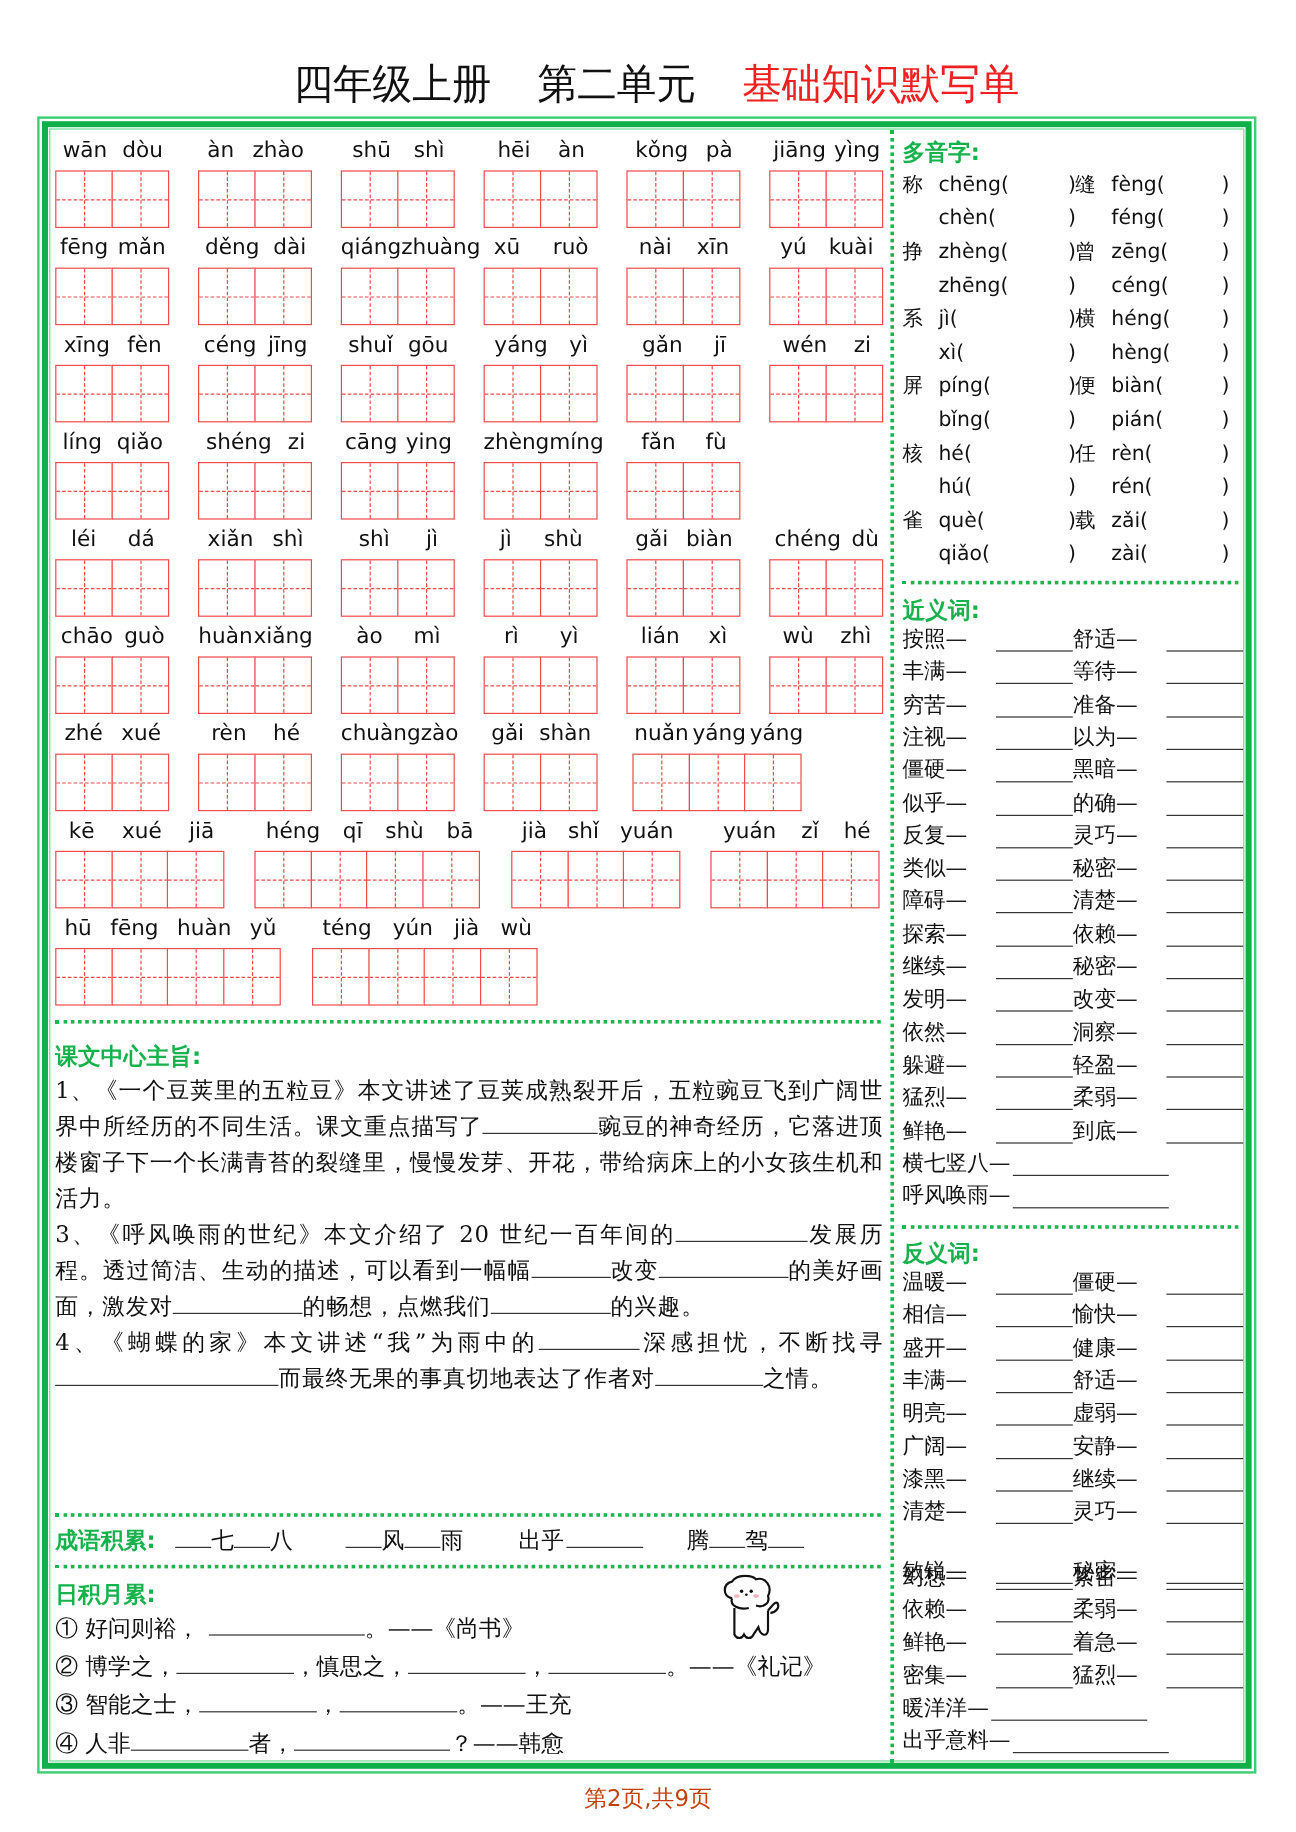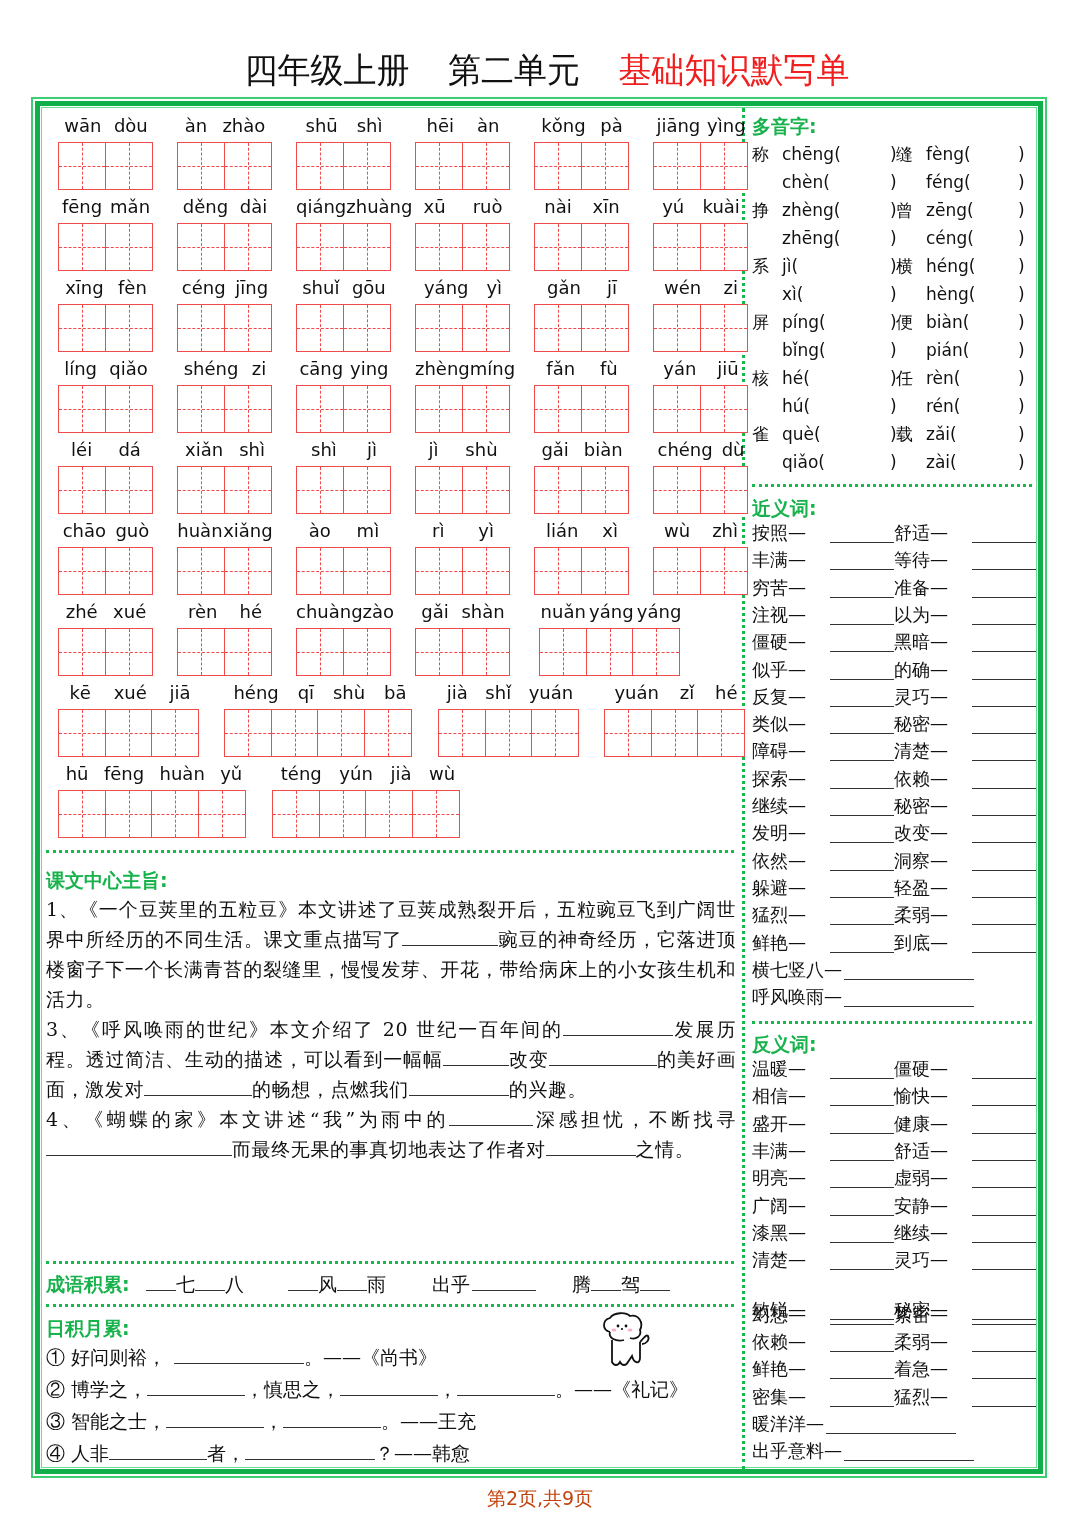--- a/index.html
+++ b/index.html
@@ -28,21 +28,21 @@
   }
 
   .left-col { position: absolute; left: 46px; top: 112px; width: 690px; }
   .vsep {
     position: absolute; left: 742px; top: 108px; width: 0; height: 1362px;
     border-left: 3px dotted #19b84f;
   }
 
   
   .py-row { position: absolute; left: 0; height: 81px; width: 690px; }
-  .py-item { position: absolute; top: 0; margin-left: 12px; }
+  .py-item { position: absolute; top: 0; }
   .py-label {
     font-family: "DejaVu Sans", sans-serif; font-size: 18px; color: #111; white-space: nowrap;
     height: 28px; line-height: 28px; display: flex; justify-content: space-around;
   }
   .boxes { display: flex; margin-top: 2px; }
   .box {
     width: 48px; height: 48px; border: 1.5px solid #f04a4a; margin-left: -1.5px;
     position: relative; background: #fff;
   }
   .box:first-child { margin-left: 0; }
@@ -344,30 +344,20 @@
         </div>
         <div class="boxes">
           <div class="box"></div>
           <div class="box"></div>
         </div>
       </div>
       <div class="py-item" style="left: 476px;">
         <div class="py-label" style="width: 96px;">
           <span>fǎn</span>
           <span>fù</span>
-        </div>
-        <div class="boxes">
-          <div class="box"></div>
-          <div class="box"></div>
-        </div>
-      </div>
-      <div class="py-item" style="left: 595px;">
-        <div class="py-label" style="width: 96px;">
-          <span>yán</span>
-          <span>jiū</span>
         </div>
         <div class="boxes">
           <div class="box"></div>
           <div class="box"></div>
         </div>
       </div>
     </div>
     <div class="py-row" style="top: 324px;">
       <div class="py-item" style="left: 0px;">
         <div class="py-label" style="width: 96px;">

